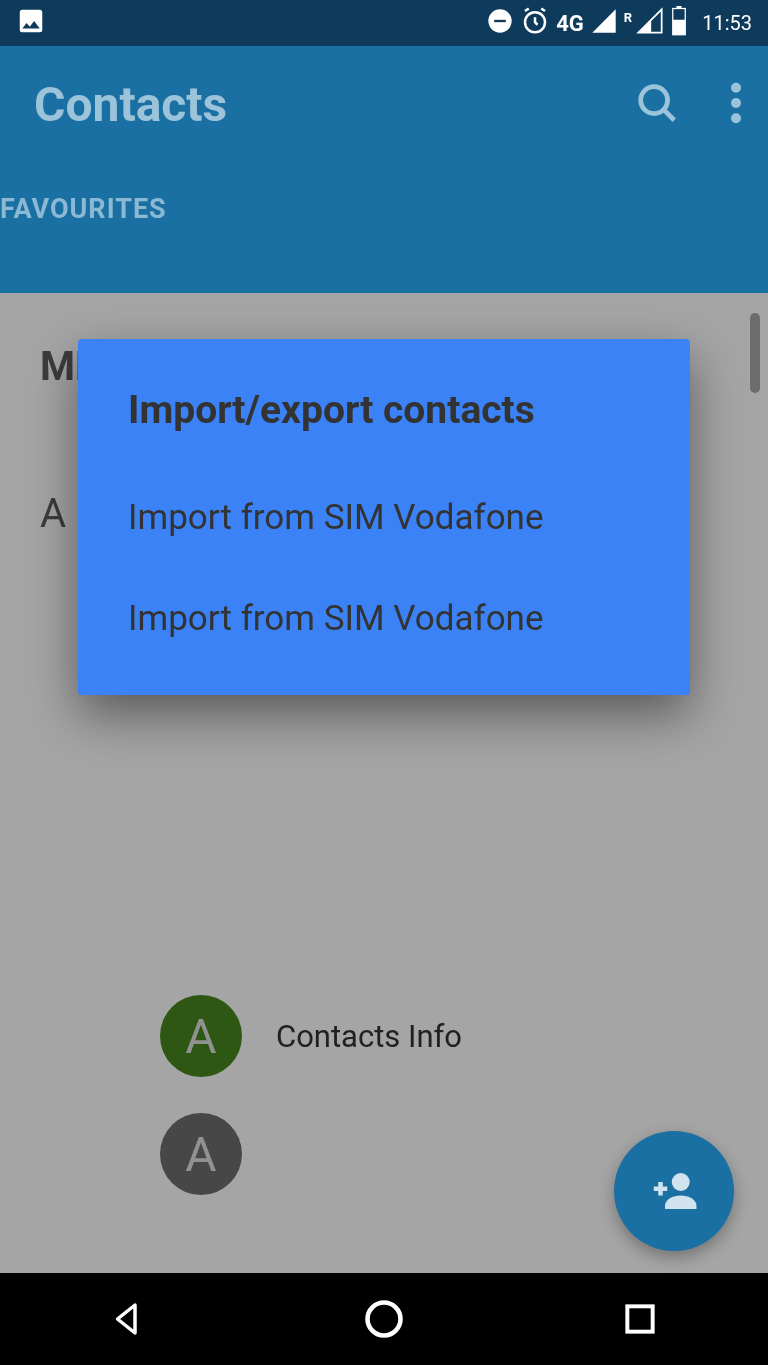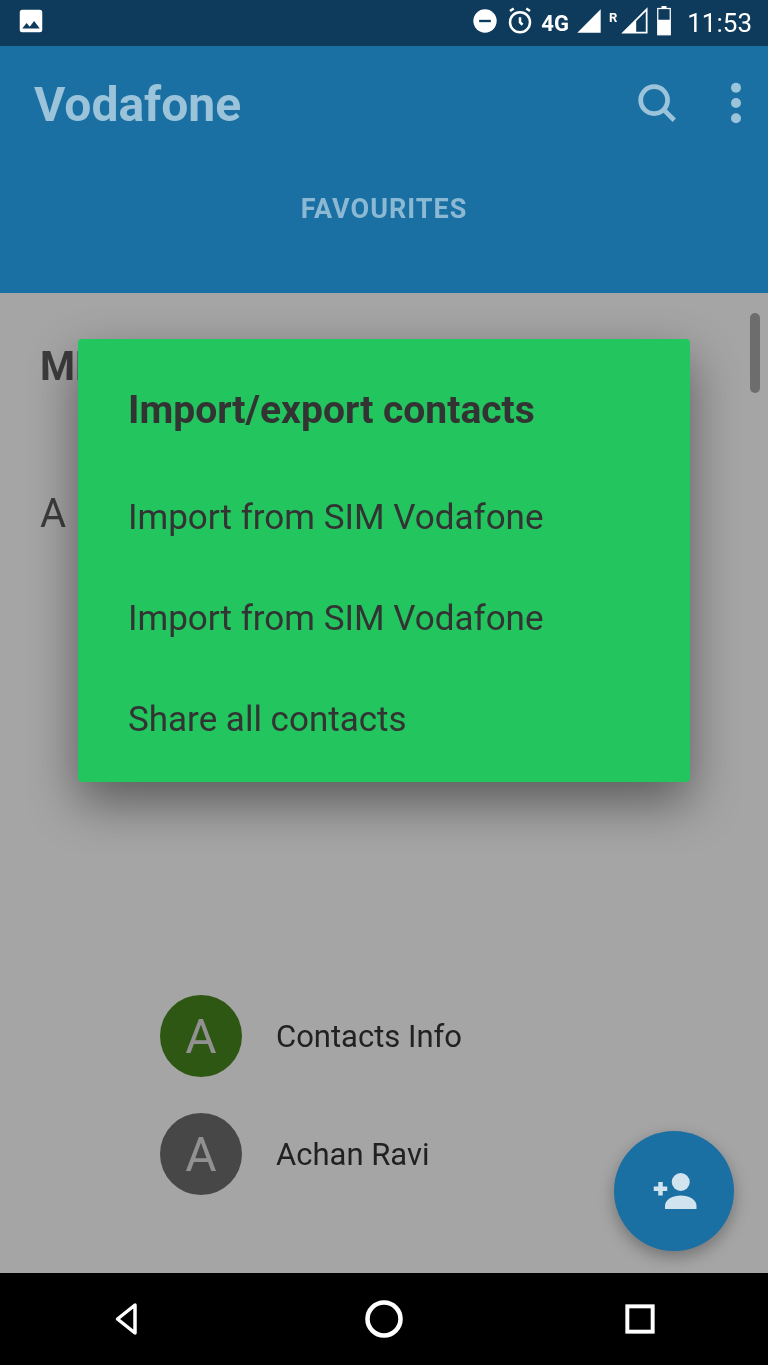--- a/index.html
+++ b/index.html
@@ -22,21 +22,21 @@
     padding: 0 16px;
     color: #fff;
   }
   .status-left, .status-right {
     display: flex;
     align-items: center;
     gap: 8px;
   }
   .status-right { gap: 6px; }
   .status-time {
-    font-size: 26px;
+    font-size: 20px;
     font-weight: 400;
     margin-left: 8px;
   }
   .status-4g {
     font-size: 22px;
     font-weight: 700;
   }
   .status-r {
     font-size: 13px;
     font-weight: 700;
@@ -63,22 +63,23 @@
     font-size: 48px;
     font-weight: 700;
   }
   .app-actions {
     display: flex;
     align-items: center;
     gap: 50px;
   }
   .tabs {
     display: flex;
-    align-items: center;
+    align-items: flex-start;
     height: 92px;
+    flex-direction: column;
   }
   .tab {
     flex: 1;
     display: flex;
     align-items: center;
     justify-content: center;
     color: #8bb9d3;
     font-size: 27px;
     font-weight: 700;
     letter-spacing: 1px;
@@ -164,25 +165,25 @@
     box-shadow: 0 6px 16px rgba(0,0,0,0.3);
     z-index: 6;
   }
 
   
   .dialog {
     position: absolute;
     left: 78px;
     top: 339px;
     width: 612px;
-    background: #22c55e;
+    background: #3b82f6;
     border-radius: 4px;
     box-shadow: 0 20px 50px rgba(0,0,0,0.45);
     z-index: 10;
-    padding-bottom: 12px;
+    padding-bottom: 26px;
   }
   .dialog-title {
     font-size: 39px;
     font-weight: 700;
     color: #333;
     padding: 48px 50px 34px 50px;
   }
   .dialog-option {
     font-size: 35px;
     color: #333;
@@ -247,21 +248,21 @@
           <rect x="1" y="2" width="10" height="21" fill="none" stroke="#fff" stroke-width="1"></rect>
           <rect x="1" y="11" width="10" height="12" fill="#fff"></rect>
         </svg>
     </span>
     <span class="status-time">11:53</span>
   </div>
 </div>
 
 <div class="app-bar">
   <div class="app-bar-top">
-    <div class="app-title">Vodafone</div>
+    <div class="app-title">Contacts</div>
     <div class="app-actions">
       <span>
         <svg width="46" height="46" viewBox="0 0 24 24" fill="none" stroke="#9bc3da" stroke-width="2.5">
             <circle cx="10.5" cy="10.5" r="7"></circle>
             <line x1="21" y1="21" x2="16" y2="16"></line>
           </svg>
       </span>
       <span>
         <svg width="12" height="46" viewBox="0 0 6 24" fill="#9bc3da">
             <circle cx="3" cy="4" r="2.6"></circle>
@@ -287,41 +288,39 @@
     <div class="contact-row">
       <div class="avatar green">
           <span>A</span>
         </div>
       <div class="contact-name">Contacts Info</div>
     </div>
     <div class="contact-row">
       <div class="avatar gray">
           <span>A</span>
         </div>
-      <div class="contact-name">Achan Ravi</div>
     </div>
   </div>
 
   <div class="scrim"></div>
 
   <div class="fab" style="bottom: 22px;">
     <svg width="54" height="54" viewBox="0 0 24 24" fill="#d0e3ef">
       <circle cx="15" cy="8" r="4"></circle>
       <path d="M15 14c-3.5 0-7 1.8-7 4.5V20h14v-1.5c0-2.7-3.5-4.5-7-4.5z"></path>
       <rect x="3" y="10" width="6" height="2"></rect>
       <rect x="5" y="8" width="2" height="6"></rect>
     </svg>
   </div>
 </div>
 
 <div class="dialog">
   <div class="dialog-title">Import/export contacts</div>
   <div class="dialog-option">Import from SIM Vodafone</div>
   <div class="dialog-option">Import from SIM Vodafone</div>
-  <div class="dialog-option">Share all contacts</div>
 </div>
 
 <div class="nav-bar">
   <div class="nav-btn">
     <svg width="42" height="42" viewBox="0 0 24 24" fill="none" stroke="#fff" stroke-width="2">
         <path d="M16 4 L6 12 L16 20 Z" stroke-linejoin="round"></path>
       </svg>
   </div>
   <div class="nav-btn">
     <svg width="44" height="44" viewBox="0 0 24 24" fill="none" stroke="#fff" stroke-width="2.5">

